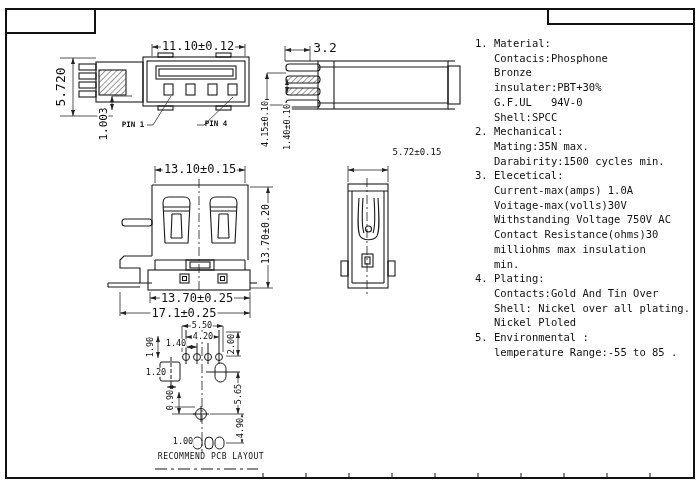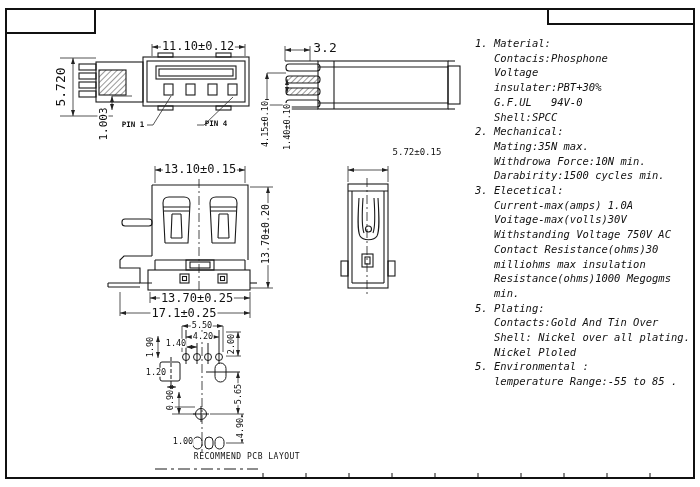--- a/index.html
+++ b/index.html
@@ -5,23 +5,23 @@
   html,body{margin:0;padding:0;background:#e8e8e8;}
   .sheet{position:relative;width:700px;height:487px;background:#fff;overflow:hidden;
          font-family:"DejaVu Sans Mono","Liberation Mono",monospace;color:#111;}
   svg{position:absolute;left:0;top:0;}
   .dim{position:absolute;background:#fff;color:#111;white-space:nowrap;line-height:1;
        padding:0 1px;transform:translate(-50%,-50%);z-index:3;}
   .rot{transform:translate(-50%,-50%) rotate(-90deg);}
   .f13{font-size:13px}.f12{font-size:12px}.f11{font-size:11px}.f10{font-size:10px}
   .f9{font-size:9px}.f8{font-size:8.5px}
   .pin{font-size:7.5px;font-weight:bold;background:transparent;}
-  .caption{font-size:8px;letter-spacing:.5px;background:transparent;margin-left:36px;}
+  .caption{font-size:8px;letter-spacing:.5px;background:transparent;}
   .specs{position:absolute;left:475px;top:36px;width:218px;font-size:10.5px;
-         line-height:14.7px;z-index:2;font-style:italic;}
+         line-height:14.7px;z-index:2;}
   .spec-line{white-space:pre;}
   .spec-sub{padding-left:19px;}
 </style>
 </head>
 <body>
 
 <div class="sheet">
 
   <svg width="700" height="487" viewBox="0 0 700 487">
     <defs>
@@ -238,37 +238,35 @@
   <div class="dim f8" style="left:156px;top:372px">1.20</div>
   <div class="dim rot f8" style="left:170px;top:400px">0.90</div>
   <div class="dim rot f8" style="left:238px;top:394px">5.65</div>
   <div class="dim rot f8" style="left:240px;top:428px">4.90</div>
   <div class="dim f8" style="left:183px;top:441px">1.00</div>
   <div class="dim caption" style="left:211px;top:457px">RECOMMEND PCB LAYOUT</div>
 
   <div class="specs">
     <div class="spec-line">1. Material:</div>
     <div class="spec-line spec-sub">Contacis:Phosphone</div>
-    <div class="spec-line spec-sub">Voltage</div>
+    <div class="spec-line spec-sub">Bronze</div>
     <div class="spec-line spec-sub">insulater:PBT+30%</div>
     <div class="spec-line spec-sub">G.F.UL   94V-0</div>
     <div class="spec-line spec-sub">Shell:SPCC</div>
     <div class="spec-line">2. Mechanical:</div>
     <div class="spec-line spec-sub">Mating:35N max.</div>
-    <div class="spec-line spec-sub">Withdrowa Force:10N min.</div>
     <div class="spec-line spec-sub">Darabirity:1500 cycles min.</div>
     <div class="spec-line">3. Elecetical:</div>
     <div class="spec-line spec-sub">Current-max(amps) 1.0A</div>
     <div class="spec-line spec-sub">Voitage-max(volls)30V</div>
     <div class="spec-line spec-sub">Withstanding Voltage 750V AC</div>
     <div class="spec-line spec-sub">Contact Resistance(ohms)30</div>
     <div class="spec-line spec-sub">milliohms max insulation</div>
-    <div class="spec-line spec-sub">Resistance(ohms)1000 Megogms</div>
     <div class="spec-line spec-sub">min.</div>
-    <div class="spec-line">5. Plating:</div>
+    <div class="spec-line">4. Plating:</div>
     <div class="spec-line spec-sub">Contacts:Gold And Tin Over</div>
     <div class="spec-line spec-sub">Shell: Nickel over all plating.</div>
     <div class="spec-line spec-sub">Nickel Ploled</div>
     <div class="spec-line">5. Environmental :</div>
     <div class="spec-line spec-sub">lemperature Range:-55 to 85 .</div>
   </div>
 
 </div>
 
 </body></html>

